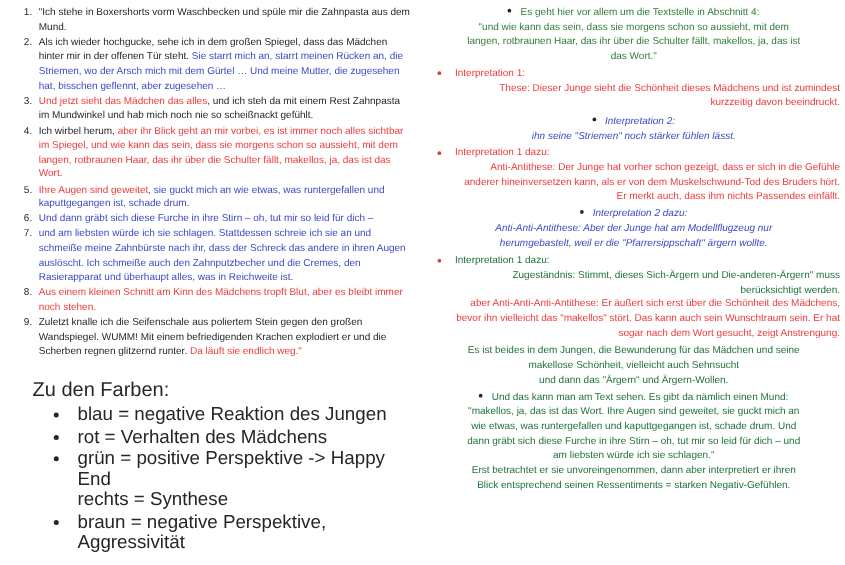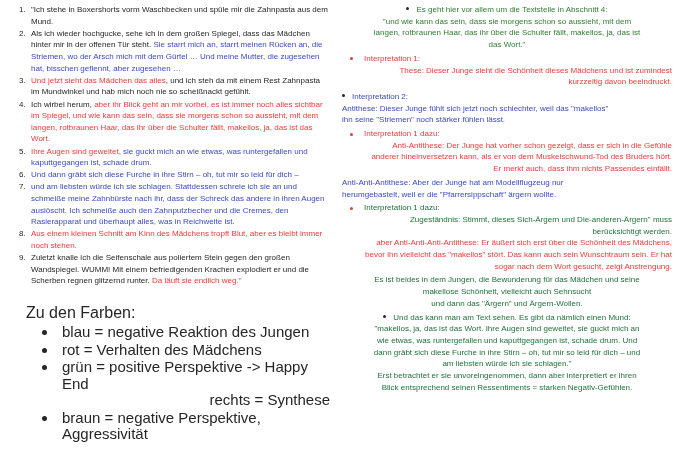--- a/index.html
+++ b/index.html
@@ -51,26 +51,26 @@
     line-height: 15px;
   }
   ul.farben {
     margin: 0; padding: 0 0 0 52px;
     list-style: disc;
     font-size: 15px;
     line-height: 16.5px;
     color: #262626;
   }
   ul.farben > li { margin-bottom: 1px; padding-left: 4px; }
-  ul.farben > li .sub { display: block; text-align: right; }
+  ul.farben > li .sub { display: block; }
 
   
   .rblock { font-size: 8.0px; line-height: 11.7px; margin: 0; }
   .b-center { text-align: center; }
-  .b-right  { text-align: left; }
+  .b-right  { text-align: center; font-style: italic; }
   .b-left   { text-align: right; }
 
   .dot {
     display: inline-block;
     width: 3px; height: 3px;
     border-radius: 50%;
     background: #262626;
     vertical-align: 2px;
     margin-right: 7px;
   }
@@ -135,32 +135,34 @@
     <div class="rblock red hang">
       <span class="dot red"></span><span>Interpretation 1:</span>
     </div>
     <div class="rblock red indent b-left">These: Dieser Junge sieht die Schönheit dieses Mädchens und ist zumindest kurzzeitig davon beeindruckt.</div>
 
     <div class="gap3"></div>
 
     <div class="rblock blue b-right">
       <span class="dot blk"></span><span>Interpretation 2:</span>
     </div>
-    <div class="rblock blue b-right">Antithese: Dieser Junge fühlt sich jetzt noch schlechter, weil das "makellos"</div>
     <div class="rblock blue b-right">ihn seine "Striemen" noch stärker fühlen lässt.</div>
 
     <div class="gap2"></div>
 
     <div class="rblock red hang">
       <span class="dot red"></span><span>Interpretation 1 dazu:</span>
     </div>
     <div class="rblock red indent b-left">Anti-Antithese: Der Junge hat vorher schon gezeigt, dass er sich in die Gefühle anderer hineinversetzen kann, als er von dem Muskelschwund-Tod des Bruders hört. Er merkt auch, dass ihm nichts Passendes einfällt.</div>
 
     <div class="gap2"></div>
 
+    <div class="rblock blue b-right">
+      <span class="dot blk"></span><span>Interpretation 2 dazu:</span>
+    </div>
     <div class="rblock blue b-right">Anti-Anti-Antithese: Aber der Junge hat am Modellflugzeug nur</div>
     <div class="rblock blue b-right">herumgebastelt, weil er die "Pfarrersippschaft" ärgern wollte.</div>
 
     <div class="gap2"></div>
 
     <div class="rblock dgreen hang">
       <span class="dot red"></span><span>Interpretation 1 dazu:</span>
     </div>
     <div class="rblock dgreen indent b-left">Zugeständnis: Stimmt, dieses Sich-Ärgern und Die-anderen-Ärgern" muss berücksichtigt werden.</div>
 

